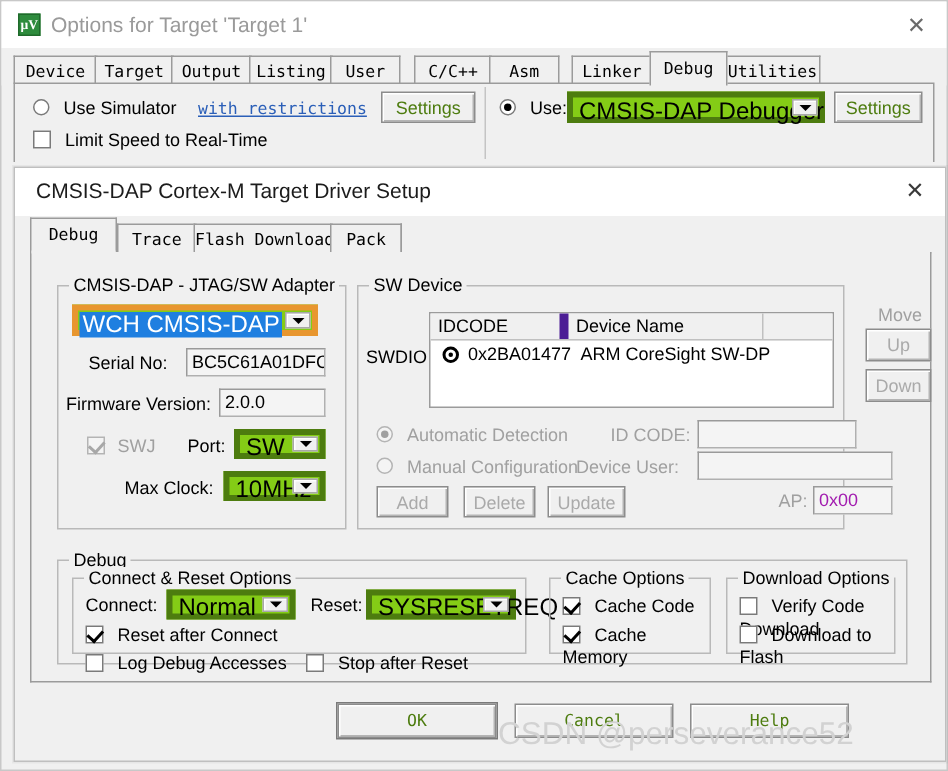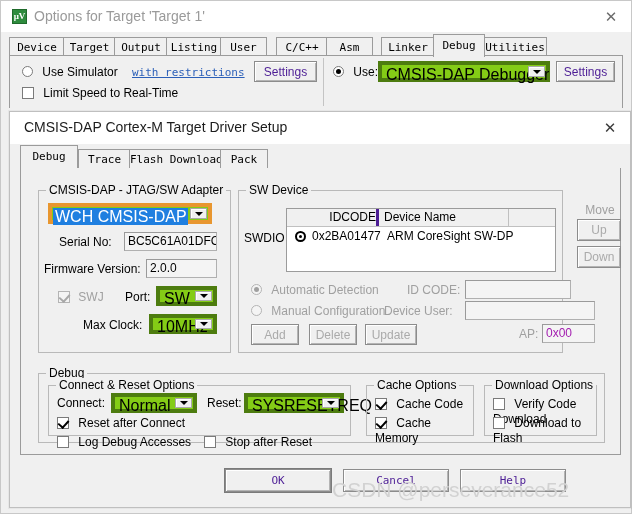--- a/index.html
+++ b/index.html
@@ -87,21 +87,21 @@
   .cbox.checked::after{
     content:"";position:absolute;left:2px;top:0px;width:5px;height:8px;
     border:solid #000;border-width:0 2px 2px 0;transform:rotate(42deg);
   }
   .cbox.disabled{border-color:#b4b4b4;background:#f4f4f4;}
   .cbox.disabled.checked::after{border-color:#a8a8a8;}
   .lbl{vertical-align:middle;}
   .btn{
     background:#f0f0f0;border:1px solid #8c8c8c;
     box-shadow:inset 1px 1px 0 #ffffff, inset -1px -1px 0 #b4b4b4;
-    box-sizing:border-box;text-align:center;color:#4c1d95;
+    box-sizing:border-box;text-align:center;color:#4d7c0f;
     font-size:12px;cursor:default;
   }
   .btn.disabled{color:#aaaaaa;}
   .combo{
     background:#84cc16;border:4px solid #4d7c0f;box-sizing:border-box;
     position:relative;font-size:16px;color:#000;
   }
   .combo .arrowbox{
     position:absolute;right:1px;top:1px;bottom:1px;width:17px;
     background:#f0f0f0;border:1px solid #a8a8a8;
@@ -289,21 +289,21 @@
         </div>
       </div>
 
       <div class="group" style="left:217px;top:22px;width:325px;height:163px;">
         <span class="gtitle">SW Device</span>
 
         <div style="position:absolute;left:5px;top:40px;font-size:12px;">SWDIO</div>
 
         <div style="position:absolute;left:47px;top:17px;width:270px;height:64px;background:#fff;border:1px solid #9b9b9b;box-sizing:border-box;">
           <div style="position:absolute;left:0;top:0;right:0;height:18px;background:#f0f0f0;border-bottom:1px solid #c0c0c0;box-sizing:border-box;">
-            <div style="position:absolute;left:0;top:0;width:92px;height:17px;line-height:17px;padding-left:5px;border-right:3px solid #4c1d95;box-sizing:border-box;font-size:12px;text-align:right;">IDCODE</div>
+            <div style="position:absolute;left:0;top:0;width:92px;height:17px;line-height:17px;padding-left:5px;border-right:6px solid #4c1d95;box-sizing:border-box;font-size:12px;">IDCODE</div>
             <div style="position:absolute;left:92px;top:0;width:130px;height:17px;line-height:17px;padding-left:5px;border-right:1px solid #c0c0c0;box-sizing:border-box;font-size:12px;">Device Name</div>
             <div style="position:absolute;left:222px;top:0;right:0;height:17px;box-sizing:border-box;"></div>
           </div>
           <div style="position:absolute;left:0;top:19px;right:0;height:19px;">
             <span class="bullet" style="position:absolute;left:8px;top:3px;"></span>
             <span style="position:absolute;left:25px;top:1px;font-size:12px;">0x2BA01477</span>
             <span style="position:absolute;left:100px;top:1px;font-size:12px;">ARM CoreSight SW-DP</span>
           </div>
         </div>
 

